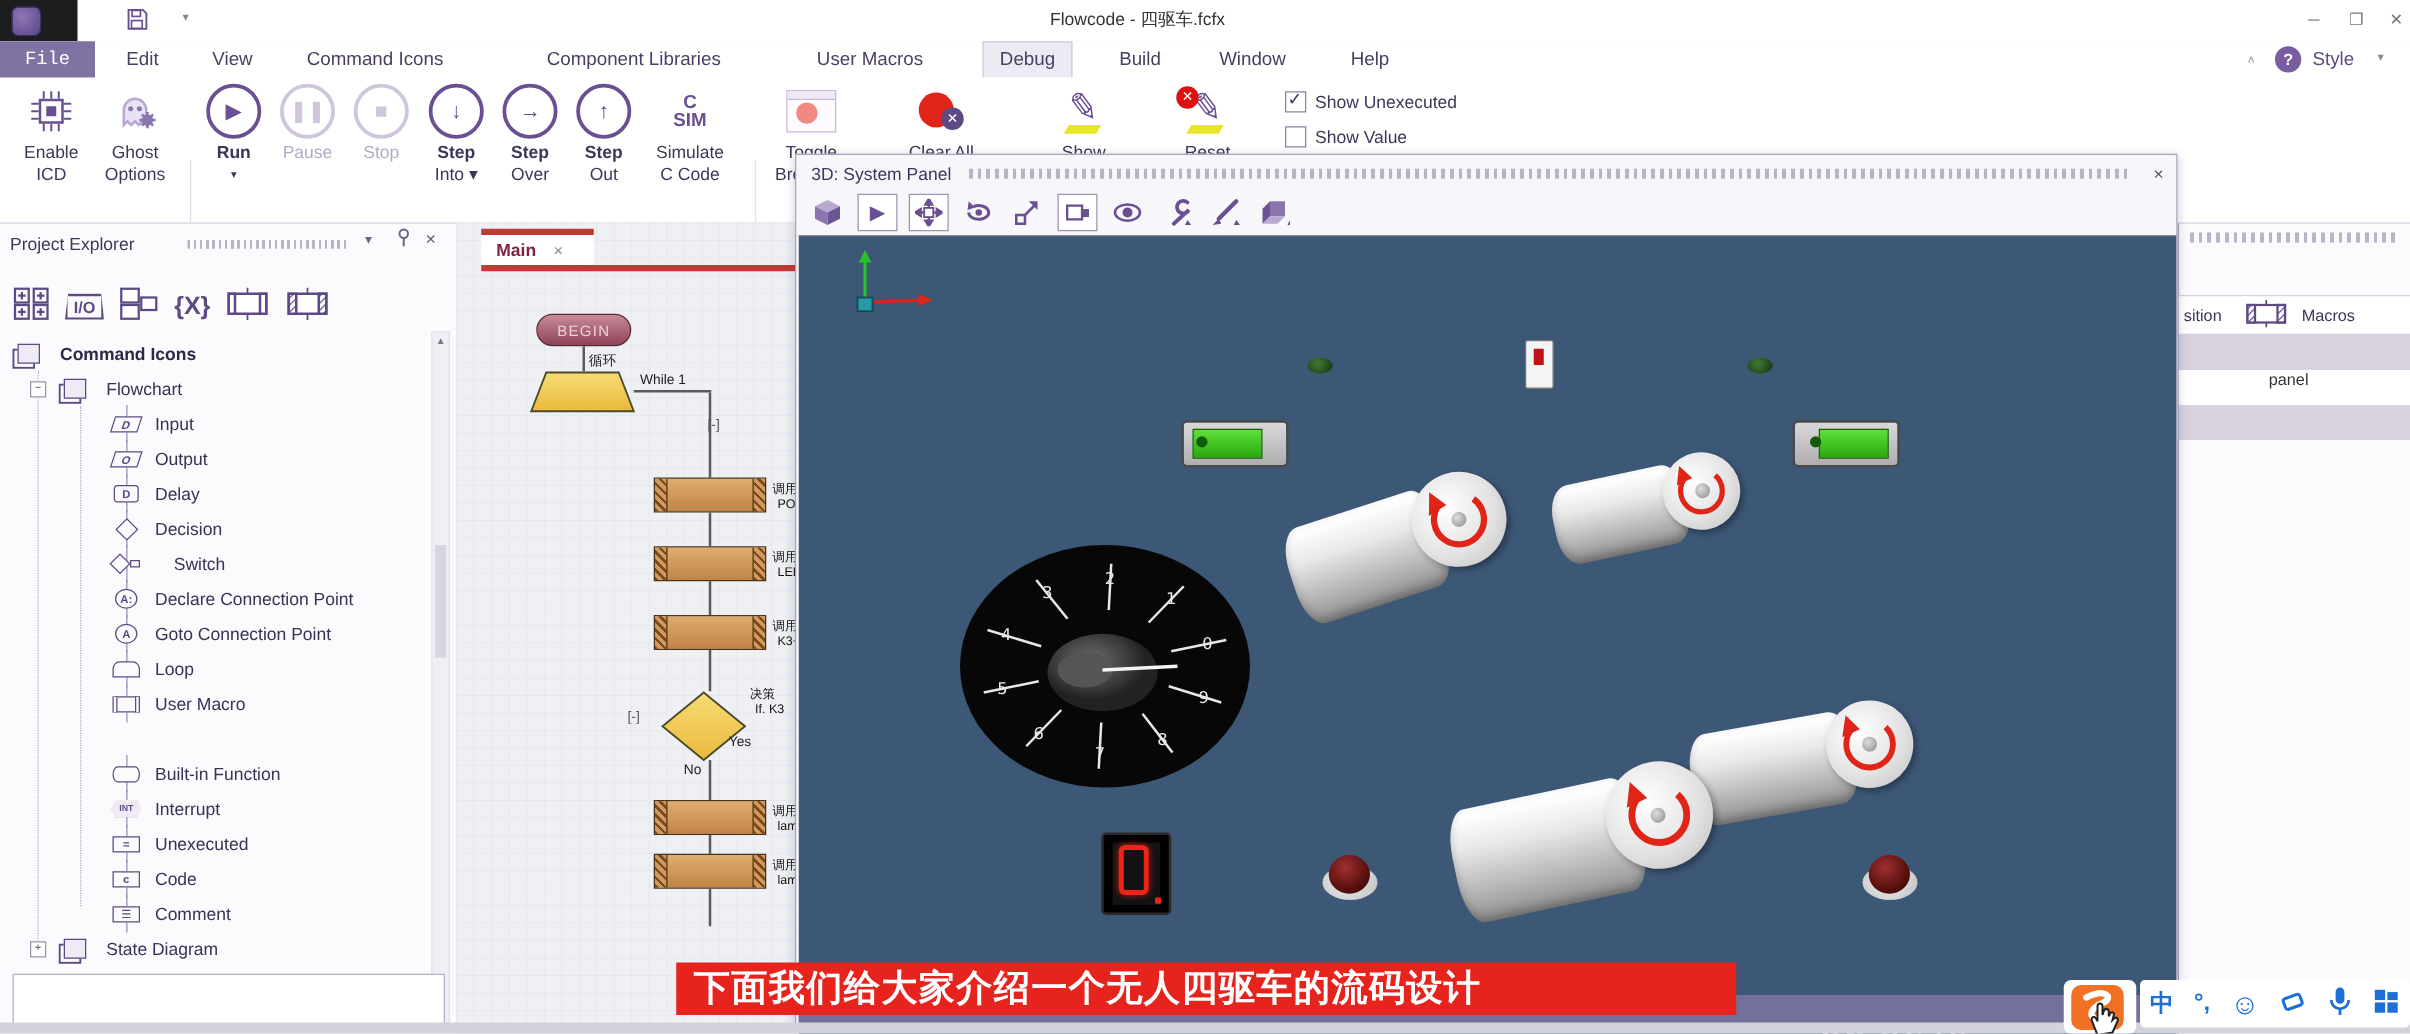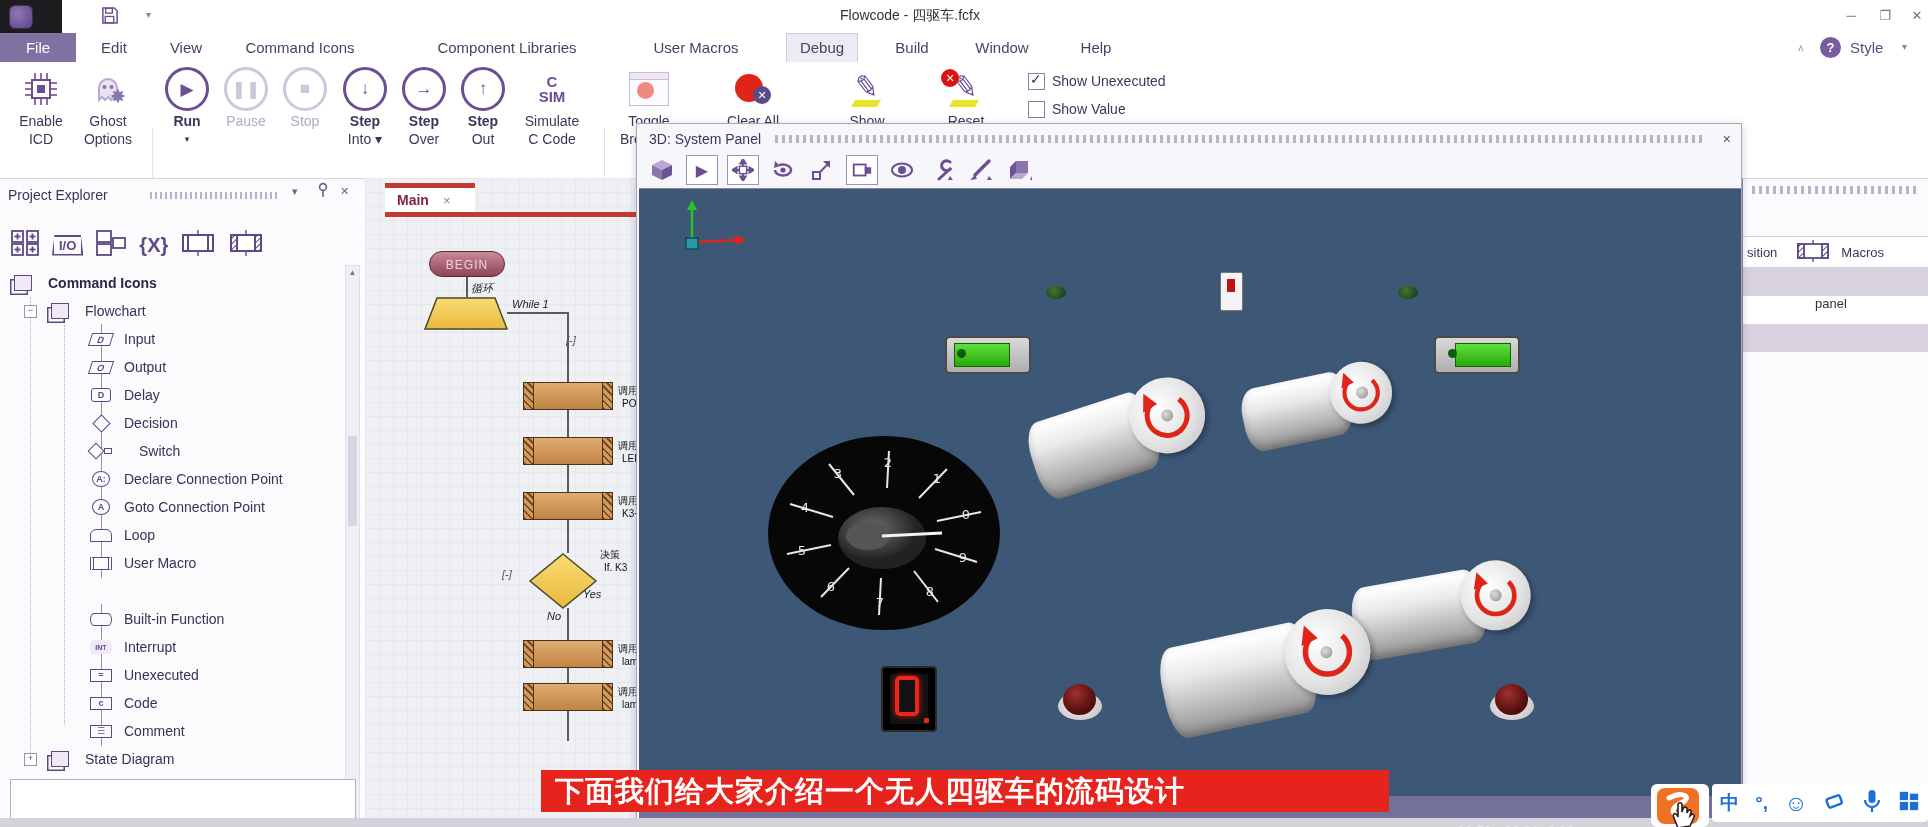--- a/index.html
+++ b/index.html
@@ -9,21 +9,21 @@
   .titlebar{left:0;top:0;width:1928px;height:33px;background:#fff;border-bottom:1px solid #e4e1ea;}
   .tb-dark{left:0;top:0;width:62px;height:33px;background:#1d1d20;}
   .appicon{left:9px;top:5px;width:22px;height:22px;border-radius:6px;background:radial-gradient(circle at 35% 35%,#8d77b4,#5a4486);border:1px solid #3c2f5e;}
   .saveicon{left:100px;top:6px;}
   .tb-title{left:700px;top:7px;width:420px;text-align:center;font-size:14px;color:#333;}
   .winbtn{top:6px;width:26px;height:20px;text-align:center;color:#777;font-size:13px;line-height:20px;}
   .tb-caret{left:146px;top:9px;color:#888;font-size:10px;}
   
   .menubar{left:0;top:33px;width:1928px;height:29px;background:#fff;}
   .mitem{top:0;height:29px;line-height:29px;font-size:15px;color:#4a3f63;text-align:center;}
-  .mitem.file{background:#8072a2;color:#fff;height:33px;}
+  .mitem.file{background:#8072a2;color:#fff;height:33px;font-family:Liberation Mono, monospace;}
   .mitem.active{background:#eceaf2;border:1px solid #cfcadd;line-height:27px;}
   .helpcirc{left:1820px;top:37px;width:21px;height:21px;border-radius:50%;background:#7a5ca0;color:#fff;font-weight:bold;text-align:center;line-height:21px;font-size:13px;}
   .stylelbl{left:1850px;top:39px;font-size:15px;color:#5d4a85;}
   .caret-sm{color:#8a8798;font-size:10px;}
   
   .ribbon{left:0;top:62px;width:1928px;height:116px;background:#fff;border-bottom:1px solid #d9d5e2;}
   .rbtn{top:4px;text-align:center;}
   .ric{height:46px;display:flex;align-items:center;justify-content:center;}
   .circ{width:38px;height:38px;border:3px solid #6a4f93;border-radius:50%;display:flex;align-items:center;justify-content:center;color:#6a4f93;font-size:17px;font-weight:bold;margin:0 auto;}
   .circ.dis{border-color:#cfc6dc;color:#cfc6dc;}
@@ -57,21 +57,21 @@
   .sbarrow{width:13px;height:14px;font-size:8px;color:#7a7490;text-align:center;line-height:14px;}
   
   .editor{left:365px;top:178px;width:1563px;height:649px;background:#eef0f3;
     background-image:linear-gradient(#e6e8ee 1px,transparent 1px),linear-gradient(90deg,#e6e8ee 1px,transparent 1px);
     background-size:14px 14px;}
   .tabtop{left:385px;top:183px;width:90px;height:5px;background:#c23a34;}
   .tabbody{left:385px;top:188px;width:90px;height:24px;background:#fff;display:flex;align-items:center;}
   .tabname{font-size:14px;font-weight:bold;color:#7e2440;margin-left:12px;}
   .tabclose{margin-left:14px;color:#888;font-size:13px;}
   .tabbar{left:385px;top:212px;width:1357px;height:5px;background:#c23a34;}
-  .flowtext{font-size:11px;color:#222;white-space:nowrap;font-style:italic;}
+  .flowtext{font-size:11px;color:#222;white-space:nowrap;}
   .conn{background:#5a5a5a;}
   .cblock{position:absolute;width:90px;height:28px;background:linear-gradient(#e0ac70,#c08445);border:1px solid #4a3318;box-sizing:border-box;}
   .cblock::before,.cblock::after{content:"";position:absolute;top:0;bottom:0;width:9px;background:repeating-linear-gradient(45deg,#7d4a1f 0 2px,#cf9a5c 2px 5px);}
   .cblock::before{left:0;border-right:1px solid #4a3318;}
   .cblock::after{right:0;border-left:1px solid #4a3318;}
   .small9{font-size:10px;color:#111;white-space:nowrap;}
   
   .p3d{left:636px;top:123px;width:1106px;height:700px;background:#f7f6fa;border:1px solid #a9a4b8;box-shadow:0 2px 8px rgba(60,50,90,.25);box-sizing:border-box;}
   .p3d-title{left:0;top:0;width:100%;height:30px;display:flex;align-items:center;}
   .p3d-title .t{font-size:14px;color:#3f3558;margin-left:12px;white-space:nowrap;}

